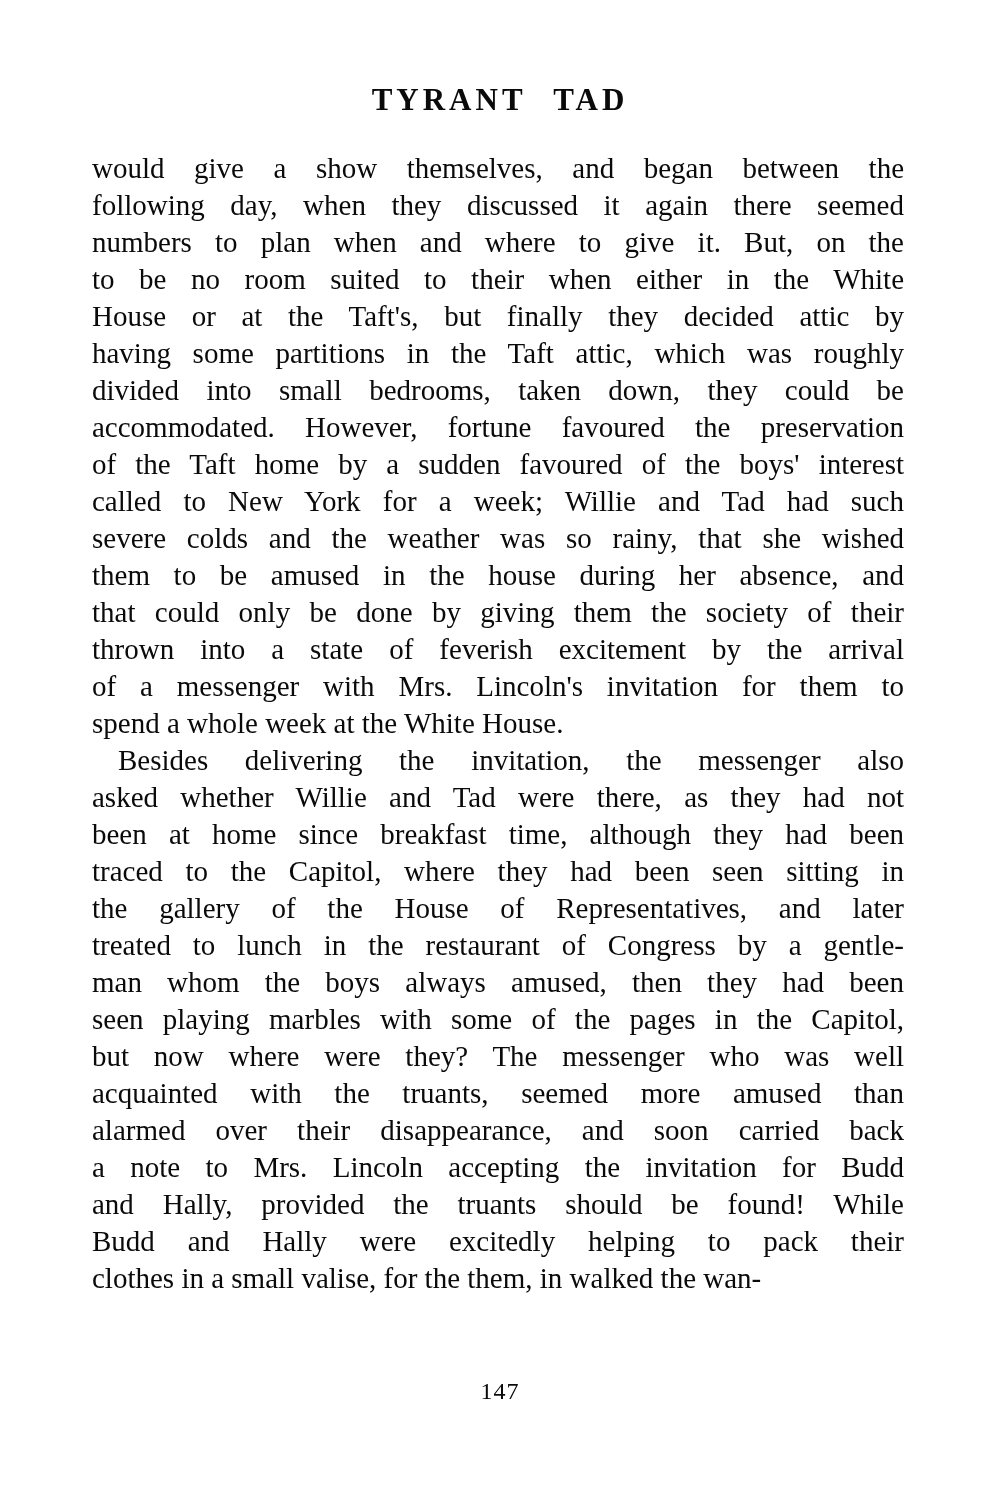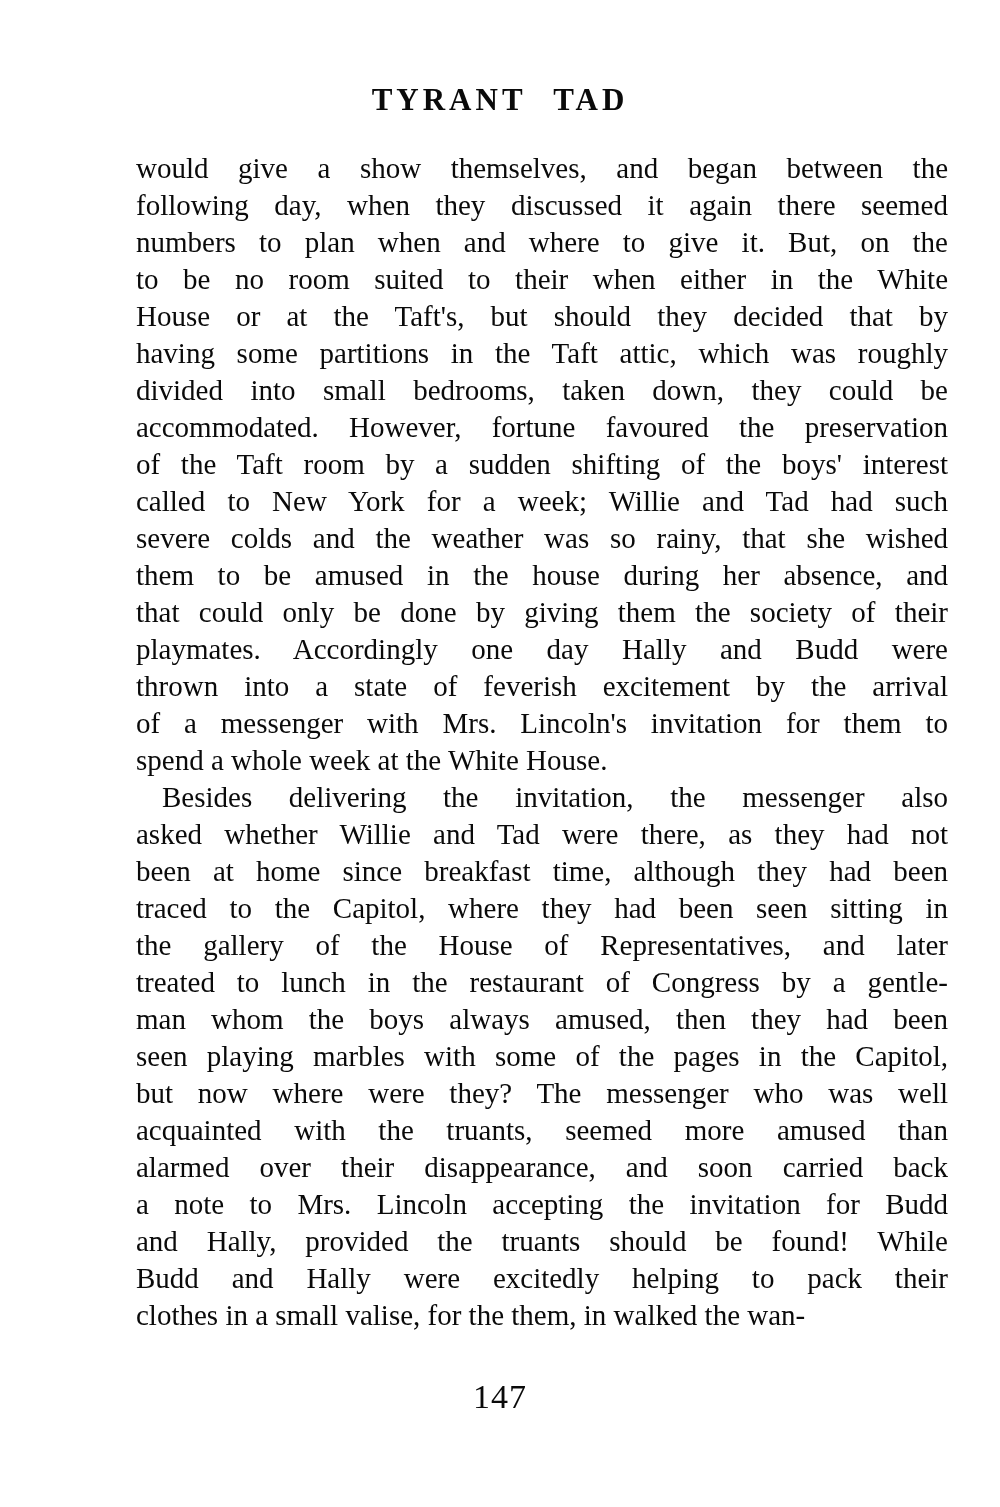--- a/index.html
+++ b/index.html
@@ -30,21 +30,20 @@
     color: #0a0a0a;
   }
   .text-block {
     position: absolute;
     left: 92px;
     top: 150px;
     width: 812px;
     font-size: 29px;
     line-height: 37px;
     font-weight: 500;
-    margin-left: 44px;
   }
   .line {
     text-align: justify;
     text-align-last: justify;
     height: 37px;
     overflow: hidden;
     white-space: nowrap;
   }
   
   .line { white-space: normal; }
@@ -53,46 +52,45 @@
   }
   .line.indent {
     text-indent: 26px;
   }
   .page-number {
     position: absolute;
     top: 1378px;
     left: 0;
     width: 100%;
     text-align: center;
-    font-size: 34px;
+    font-size: 24px;
     letter-spacing: 1px;
     color: #0a0a0a;
   }
 </style>
 </head>
 <body>
 
 <div class="page">
   <div class="running-header">TYRANT TAD</div>
 
   <div class="text-block">
       <div class="line">would give a show themselves, and began between the</div>
       <div class="line">following day, when they discussed it again there seemed</div>
       <div class="line">numbers to plan when and where to give it. But, on the</div>
       <div class="line">to be no room suited to their when either in the White</div>
-      <div class="line">House or at the Taft's, but should they decided that by</div>
+      <div class="line">House or at the Taft's, but finally they decided attic by</div>
       <div class="line">having some partitions in the Taft attic, which was roughly</div>
       <div class="line">divided into small bedrooms, taken down, they could be</div>
       <div class="line">accommodated. However, fortune favoured the preservation</div>
-      <div class="line">of the Taft room by a sudden shifting of the boys' interest</div>
+      <div class="line">of the Taft home by a sudden favoured of the boys' interest</div>
       <div class="line">called to New York for a week; Willie and Tad had such</div>
       <div class="line">severe colds and the weather was so rainy, that she wished</div>
       <div class="line">them to be amused in the house during her absence, and</div>
       <div class="line">that could only be done by giving them the society of their</div>
-      <div class="line">playmates. Accordingly one day Hally and Budd were</div>
       <div class="line">thrown into a state of feverish excitement by the arrival</div>
       <div class="line">of a messenger with Mrs. Lincoln's invitation for them to</div>
       <div class="line para-end">spend a whole week at the White House.</div>
       <div class="line indent">Besides delivering the invitation, the messenger also</div>
       <div class="line">asked whether Willie and Tad were there, as they had not</div>
       <div class="line">been at home since breakfast time, although they had been</div>
       <div class="line">traced to the Capitol, where they had been seen sitting in</div>
       <div class="line">the gallery of the House of Representatives, and later</div>
       <div class="line">treated to lunch in the restaurant of Congress by a gentle-</div>
       <div class="line">man whom the boys always amused, then they had been</div>

